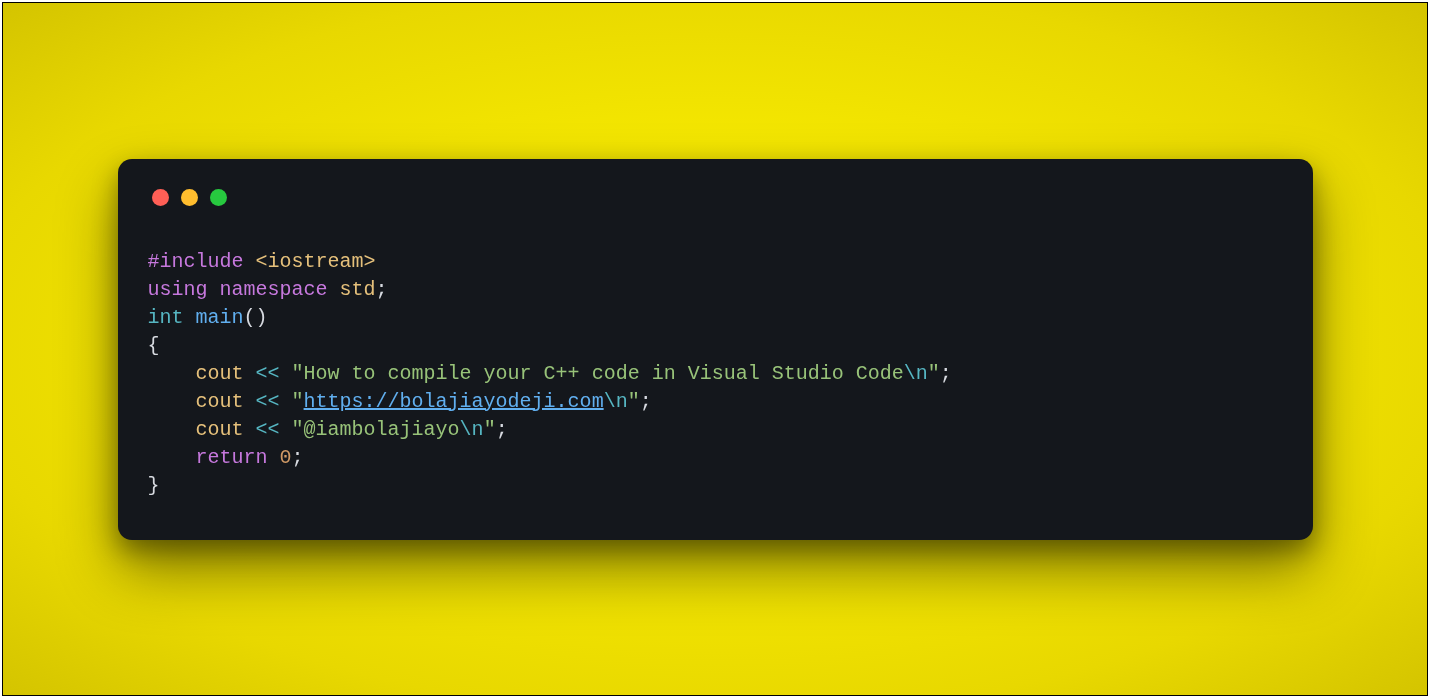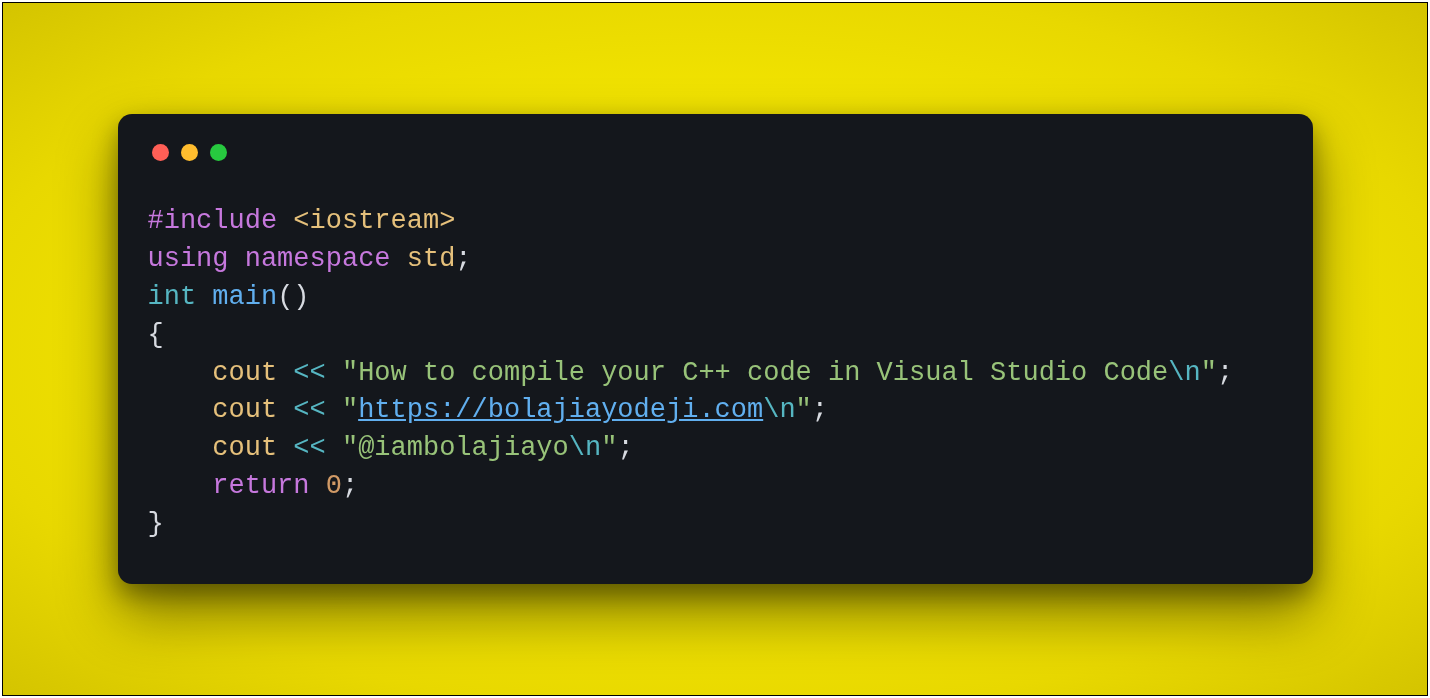--- a/index.html
+++ b/index.html
@@ -38,21 +38,21 @@
   }
   .traffic-light {
     width: 17px;
     height: 17px;
     border-radius: 50%;
   }
   .tl-red    { background: #ff5f56; }
   .tl-yellow { background: #ffbd2e; }
   .tl-green  { background: #27c93f; }
   pre.code {
-    font-size: 27px;
+    font-size: 20px;
     line-height: 1.4;
     color: #d7dae0;
     white-space: pre;
     font-family: inherit;
   }
   .t-directive { color: #c678dd; }
   .t-keyword   { color: #c678dd; }
   .t-type      { color: #56b6c2; }
   .t-ident     { color: #e5c07b; }
   .t-func      { color: #61afef; }

